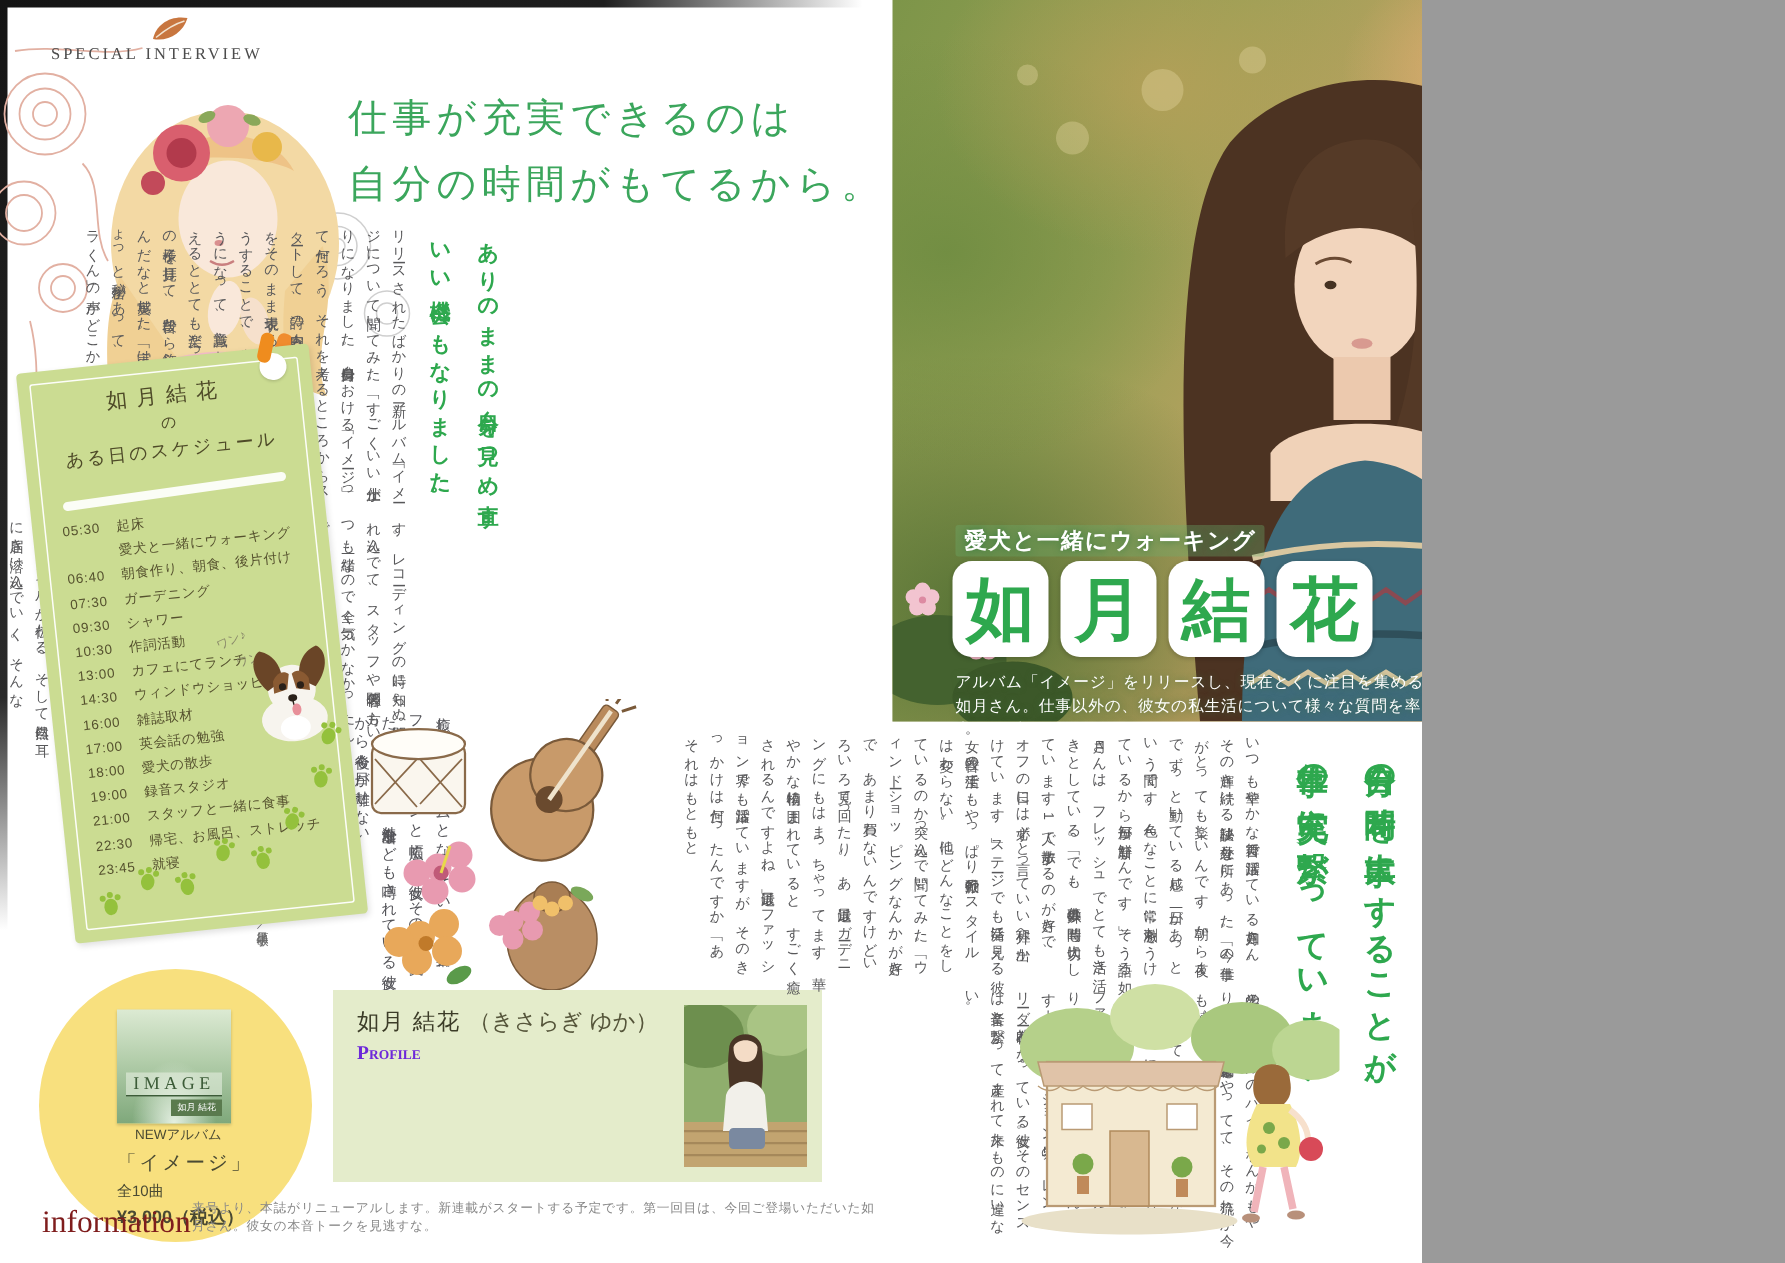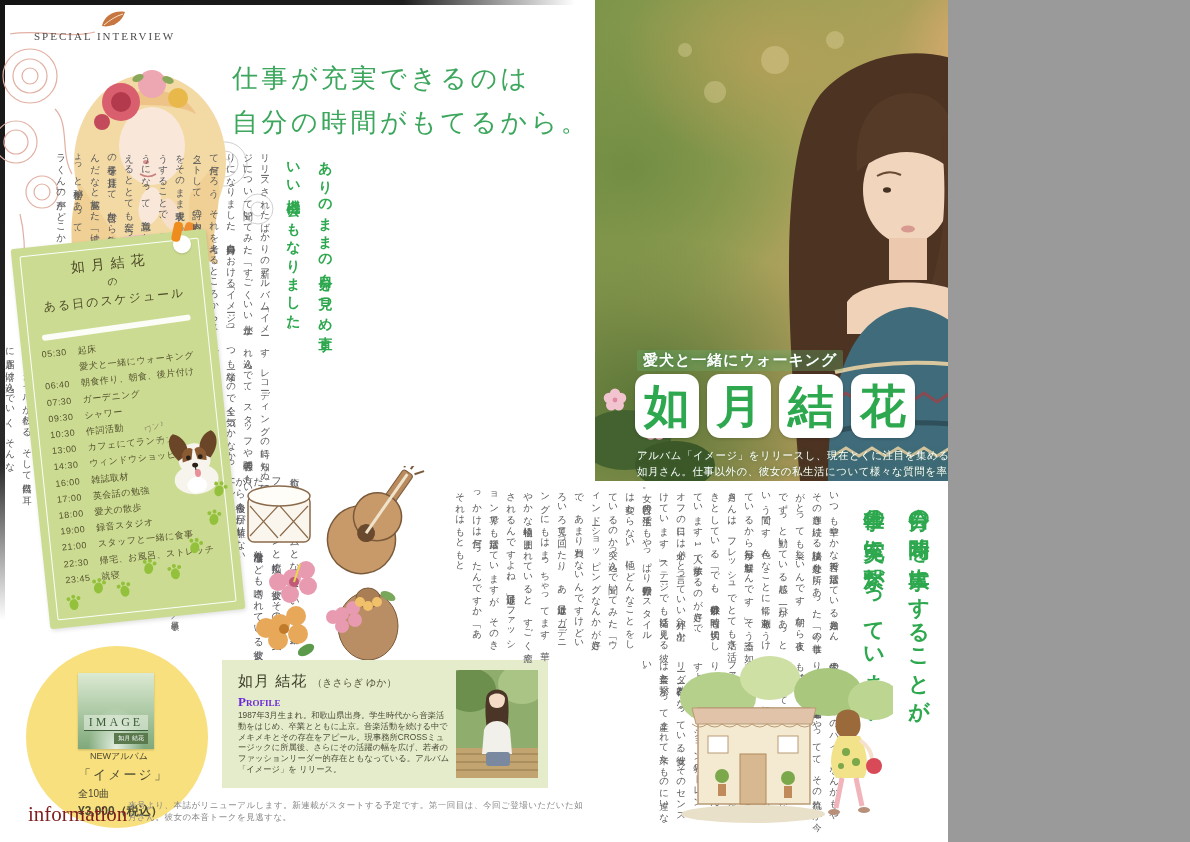--- a/index.html
+++ b/index.html
@@ -58,21 +58,21 @@
   .al-tracks{font-size:10px;margin-top:3px;}
   .al-price{font-size:12px;margin-top:2px;font-weight:bold;}
 
   
   .info-head{left:28px;top:802px;font-family:"Liberation Serif","DejaVu Serif",serif;font-size:21px;color:#7f1d1d;}
   .info-note{left:128px;top:800px;width:460px;font-size:8.5px;color:#878787;letter-spacing:.5px;}
 
   
   .profile{left:222px;top:660px;width:326px;height:128px;background:#e4eccb;}
   .pf-name{position:absolute;left:16px;top:12px;font-size:15px;color:#3c3c28;letter-spacing:1px;}
-  .pf-kana{font-size:10px;color:#55553a;letter-spacing:0;}
+  .pf-kana{font-size:15px;color:#55553a;letter-spacing:0;}
   .pf-head{position:absolute;left:16px;top:34px;font-family:"Liberation Serif","DejaVu Serif",serif;
     font-variant:small-caps;font-weight:bold;font-size:13px;color:#6d28d9;}
   .pf-text{position:absolute;left:16px;top:50px;width:212px;font-size:8.3px;line-height:10.8px;color:#4c4c38;}
   .pf-photo{position:absolute;right:10px;top:10px;width:82px;height:108px;overflow:hidden;}
 
   
   .photo{left:595px;top:0;width:595px;height:481px;overflow:hidden;
     background:
       radial-gradient(90px 70px at 93% 55%, rgba(246,205,214,.9), rgba(246,205,214,0) 70%),
       radial-gradient(120px 90px at 83% 28%, rgba(242,198,208,.85), rgba(242,198,208,0) 70%),
@@ -396,21 +396,20 @@
 
   <div class="abs info-head">information</div>
   <div class="abs info-note">来号より、本誌がリニューアルします。新連載がスタートする予定です。第一回目は、今回ご登場いただいた如月さん。彼女の本音トークを見逃すな。</div>
 
   <div class="abs profile">
     <div class="pf-name">
       <span>如月 結花</span>
       <span class="pf-kana">（きさらぎ ゆか）</span>
     </div>
     <div class="pf-head">Profile</div>
-    <div class="pf-text">1987年3月生まれ。和歌山県出身。学生時代から音楽活動をはじめ、卒業とともに上京。音楽活動を続ける中でメキメキとその存在をアピール。現事務所CROSSミュージックに所属後、さらにその活躍の幅を広げ、若者のファッションリーダー的存在ともなっている。アルバム「イメージ」を リリース。</div>
     <div class="pf-photo">
       <svg width="82" height="108" viewBox="0 0 82 108">
         <rect width="82" height="108" fill="#8fae6d"></rect>
         <ellipse cx="14" cy="20" rx="26" ry="22" fill="#6d8f4e"></ellipse>
         <ellipse cx="66" cy="14" rx="24" ry="20" fill="#a9c484"></ellipse>
         <rect y="78" width="82" height="30" fill="#c2a470"></rect>
         <path d="M0,84 H82 M0,92 H82 M0,100 H82" stroke="#a5885a" stroke-width="1.5"></path>
         <ellipse cx="41" cy="34" rx="10" ry="12" fill="#f4dcc6"></ellipse>
         <path d="M30,30 C30,16 52,16 52,30 C54,48 50,58 52,66 L30,66 C32,56 28,46 30,30 Z" fill="#4a3526"></path>
         <path d="M33,28 C35,22 47,22 49,28 C49,34 47,38 41,38 C35,38 33,34 33,28 Z" fill="#f4dcc6"></path>

